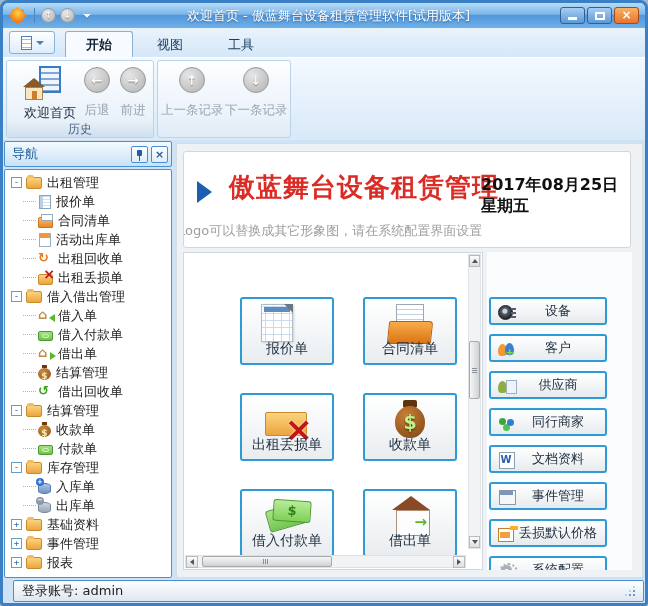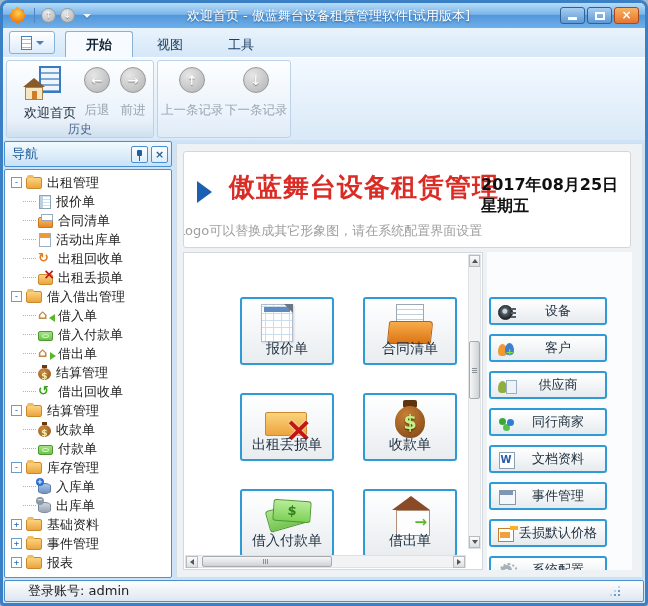--- a/index.html
+++ b/index.html
@@ -230,22 +230,22 @@
     border:1px solid #a6aab0;border-radius:2px;}
   .vthumb::after{content:"";position:absolute;left:2px;top:26px;width:5px;height:1px;background:#8a9098;
     box-shadow:0 2px 0 #8a9098,0 4px 0 #8a9098;}
   .hthumb{height:11px;width:130px;margin-left:4px;background:linear-gradient(#f6f6f6,#cfd2d5);
     border:1px solid #a6aab0;border-radius:2px;position:relative;}
   .hthumb::after{content:"";position:absolute;top:2px;left:60px;height:5px;width:1px;background:#8a9098;
     box-shadow:2px 0 0 #8a9098,4px 0 0 #8a9098;}
   .hspacer{flex:1;}
 
   
-  .statusbar{position:absolute;left:1px;right:1px;bottom:1px;height:22px;border:1px solid #4a90d0;border-radius:2px;
-    background:linear-gradient(#fefefe,#dde7f1);font-size:13px;color:#222;display:flex;align-items:center;padding:0 23px;}
+  .statusbar{position:absolute;left:10px;right:1px;bottom:1px;height:22px;border:1px solid #4a90d0;border-radius:2px;
+    background:linear-gradient(#fefefe,#dde7f1);font-size:13px;color:#222;display:flex;align-items:center;padding:0 8px;}
   .statusbar .grip{margin-left:auto;width:10px;height:10px;position:relative;}
   .statusbar .grip::after{content:"";position:absolute;right:0;bottom:0;width:2px;height:2px;background:#6a9cc8;
     box-shadow:-4px 0 #6a9cc8,0 -4px #6a9cc8,-8px 0 #b9d2e8,0 -8px #b9d2e8,-4px -4px #b9d2e8;}
 </style>
 </head>
 <body>
 
 <div class="window">
 
   <div class="titlebar">

